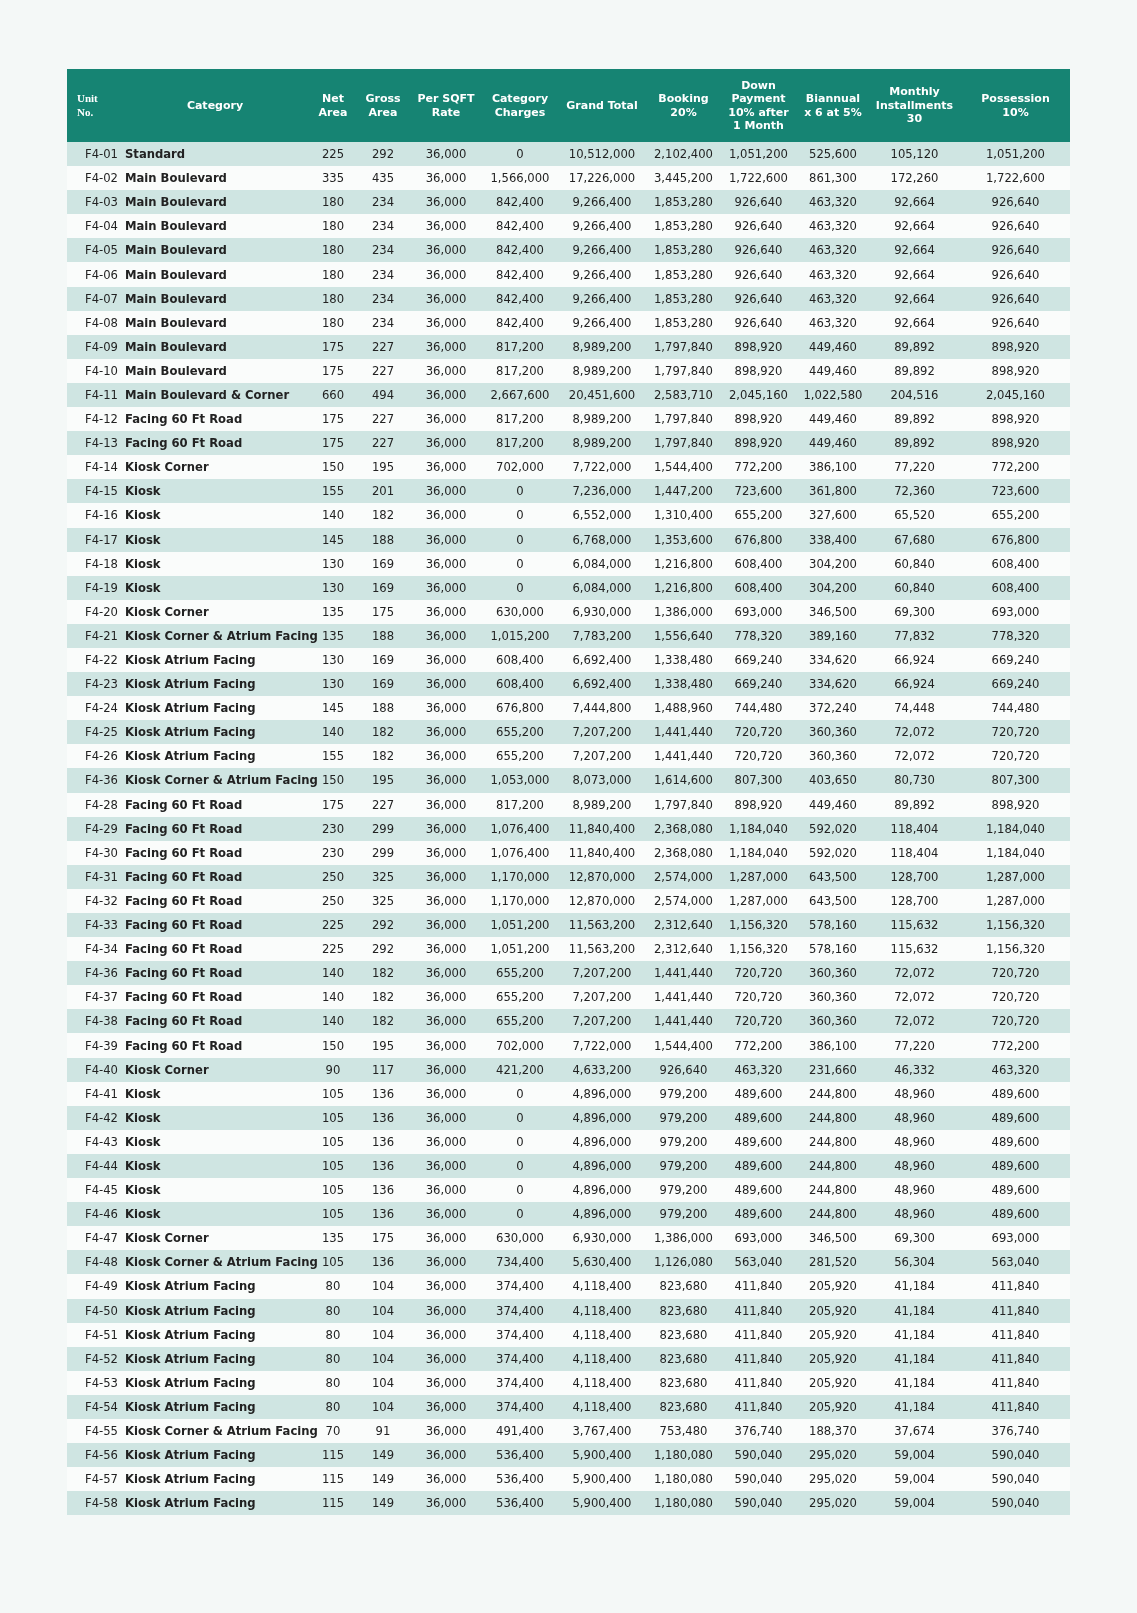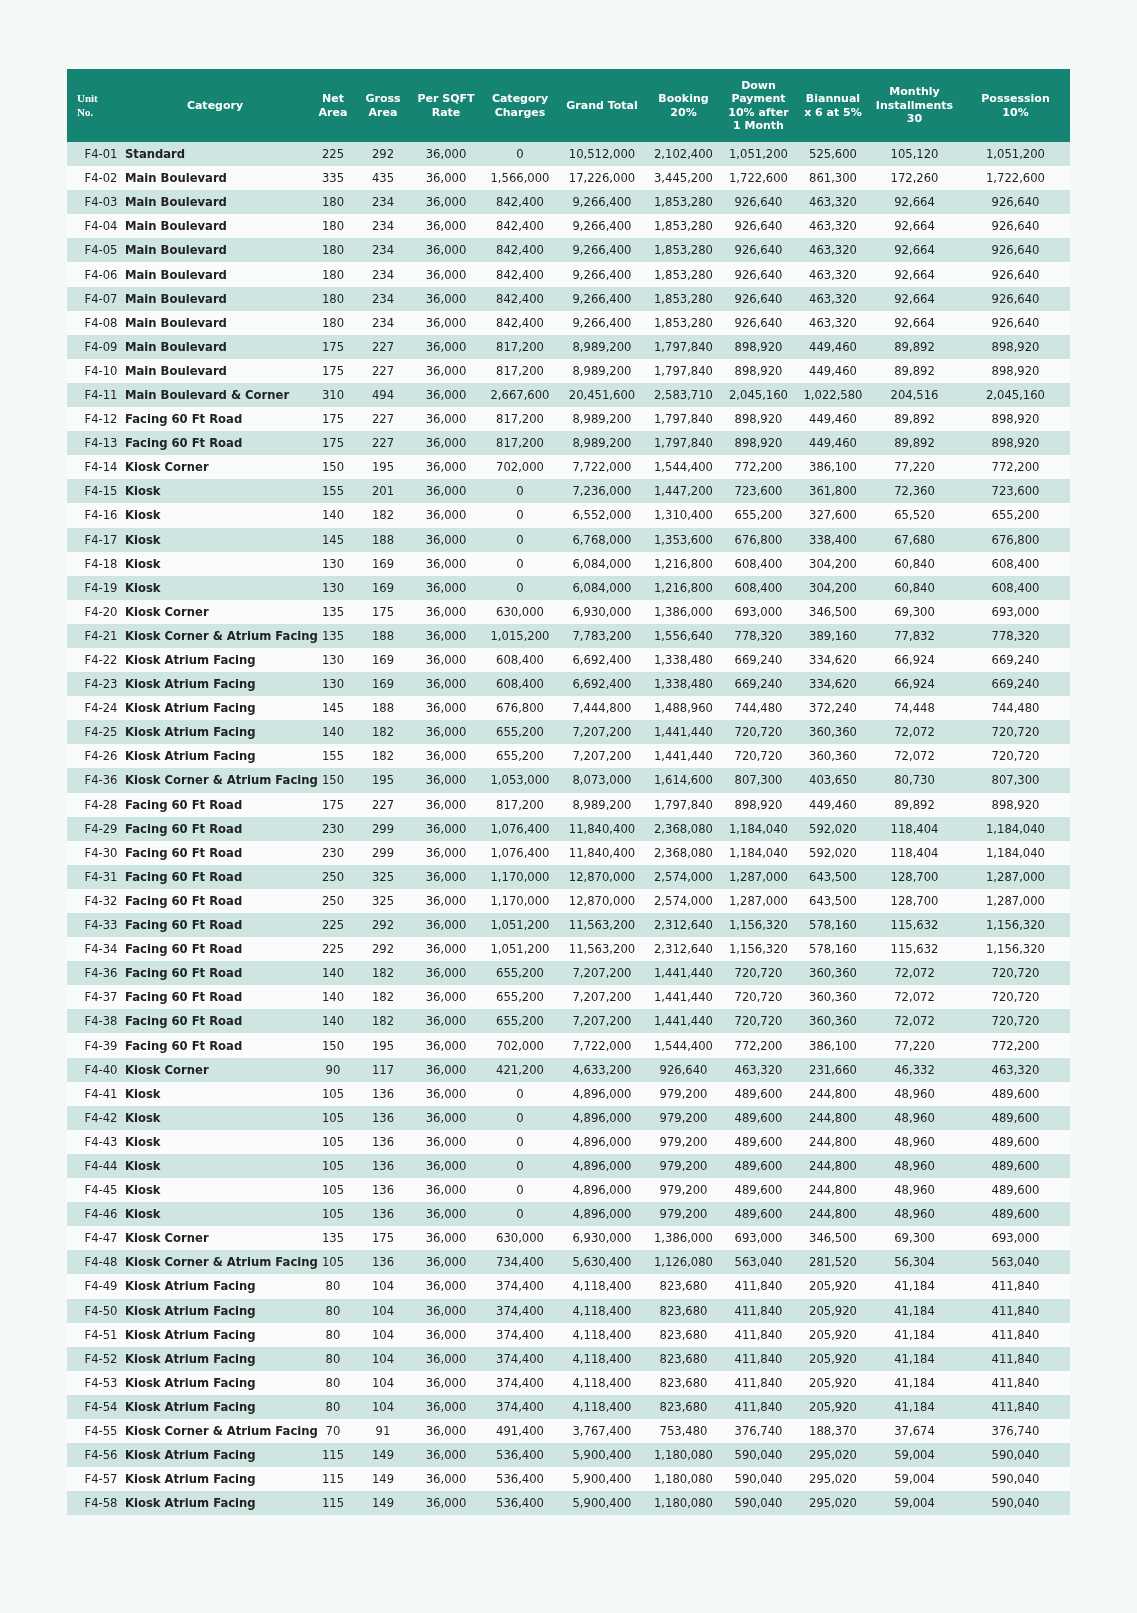--- a/index.html
+++ b/index.html
@@ -36,21 +36,21 @@
       height: 24.1px;
       padding: 0 4px;
       font-size: 11.6px;
       color: #222222;
       text-align: center;
       white-space: nowrap;
       vertical-align: middle;
     }
     tbody tr:nth-child(odd) td { background: #cfe5e2; }
     tbody tr:nth-child(even) td { background: #fafcfb; }
-    td.unit { text-align: center; padding-left: 17px; }
+    td.unit { text-align: right; padding-left: 17px; }
     td.cat { text-align: left; padding-left: 3px; font-weight: bold; }
   </style>
 </head>
 <body>
 
 <div class="sheet">
   <table>
     <colgroup>
       <col style="width:55px">
       <col style="width:186px">
@@ -218,21 +218,21 @@
           <td>8,989,200</td>
           <td>1,797,840</td>
           <td>898,920</td>
           <td>449,460</td>
           <td>89,892</td>
           <td>898,920</td>
         </tr>
         <tr>
           <td class="unit">F4-11</td>
           <td class="cat">Main Boulevard &amp; Corner</td>
-          <td>310</td>
+          <td>660</td>
           <td>494</td>
           <td>36,000</td>
           <td>2,667,600</td>
           <td>20,451,600</td>
           <td>2,583,710</td>
           <td>2,045,160</td>
           <td>1,022,580</td>
           <td>204,516</td>
           <td>2,045,160</td>
         </tr>

